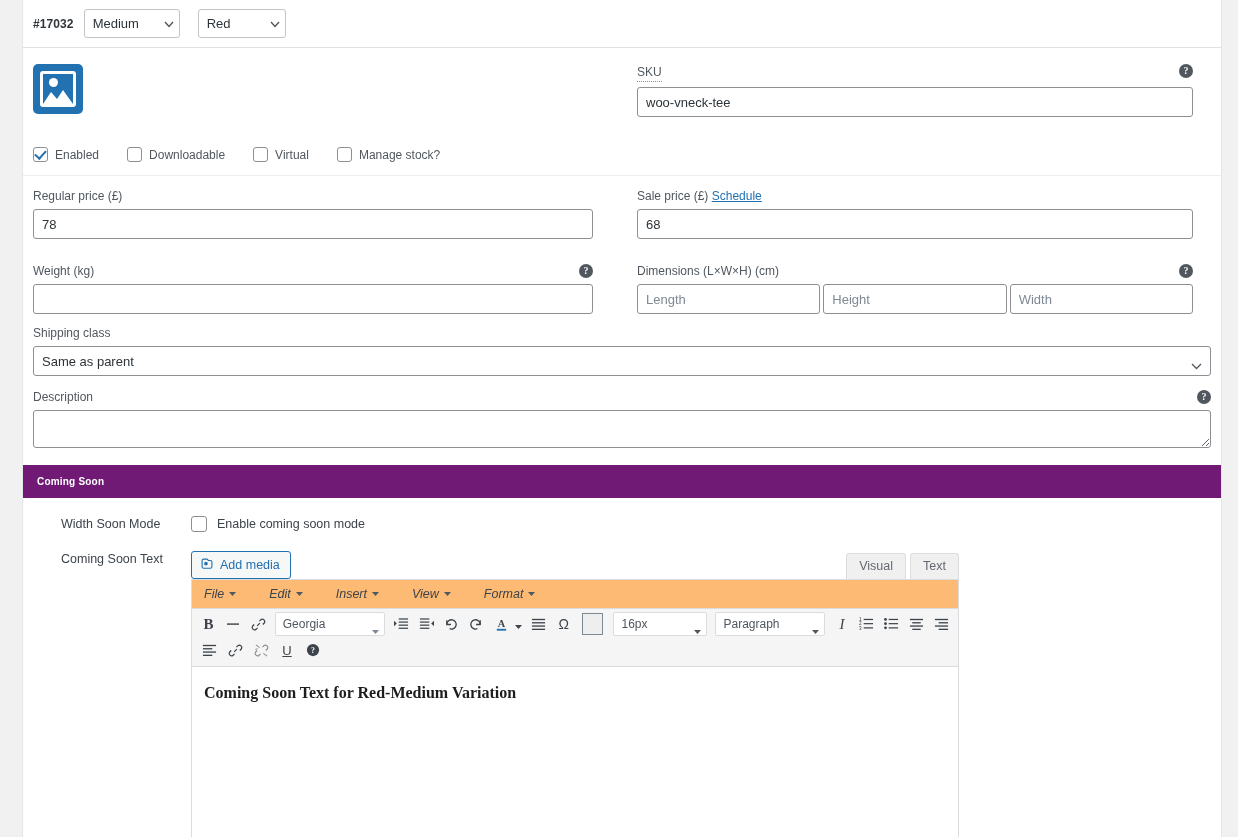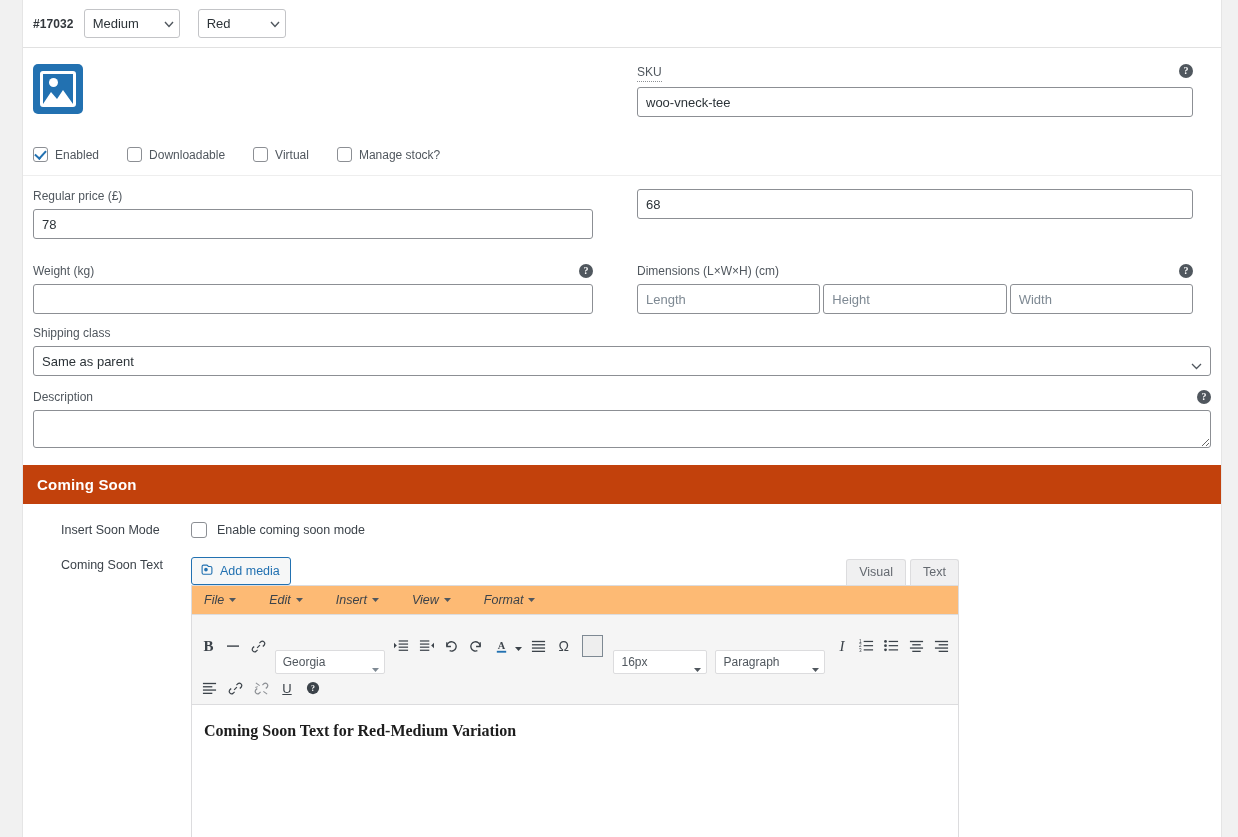--- a/index.html
+++ b/index.html
@@ -202,24 +202,24 @@
     resize: vertical;
     font-family: "Liberation Sans", sans-serif;
     font-size: 13px; padding: 6px 8px;
     color: #2c3338;
     outline: none;
   }
 
   
   .cs-box { margin-top: 14px; }
   .cs-head {
-    background: #c2410c;
+    background: #701a75;
     color: #fff;
     font-weight: bold;
-    font-size: 15px;
+    font-size: 10px;
     padding: 11px 14px;
     letter-spacing: .2px;
   }
   .cs-body { padding: 18px 0 0 0; background: #fff; }
   .cs-row { display: flex; align-items: flex-start; padding: 0 0 16px 0; }
   .cs-label {
     width: 168px;
     padding-left: 38px;
     font-size: 12.5px;
     color: #3c434a;
@@ -299,21 +299,21 @@
     height: 24px;
     border: 1px solid #dcdcde;
     background: #fff;
     border-radius: 2px;
     font-family: "Liberation Sans", sans-serif;
     font-size: 12px;
     color: #50575e;
     padding: 0 20px 0 7px;
     margin: 0 4px;
   }
-  .tb-sel-wrap { position: relative; display: inline-block; margin-top: 32px; }
+  .tb-sel-wrap { position: relative; display: inline-block; }
   .tb-sel-wrap .tcaret { position: absolute; right: 10px; top: 10px; pointer-events: none; }
   .sel-font { width: 110px; }
   .sel-size { width: 94px; }
   .sel-para { width: 110px; }
   .color-swatch {
     width: 22px; height: 22px;
     border: 1px solid #7e8993;
     background: #eee;
     margin: 0 6px;
     display: inline-block;
@@ -412,20 +412,23 @@
 
       <div class="cols">
         <div class="col-left">
           <div class="fieldbox">
             <label class="field-label">Regular price (£)</label>
             <input class="txt" value="78" style="">
           </div>
         </div>
         <div class="col-right">
           <div class="fieldbox">
+            <label class="field-label"><span>Sale price (£)</span>
+              <a class="link" href="#">Schedule</a>
+            </label>
             <input class="txt" value="68" style="">
           </div>
         </div>
       </div>
 
       <div class="cols">
         <div class="col-left">
           <div class="fieldbox">
             <span class="help help-right">?</span>
             <label class="field-label">Weight (kg)</label>
@@ -463,21 +466,21 @@
         <span class="help" style="position:absolute; right:10px; top:0;">?</span>
         <label class="field-label">Description</label>
         <textarea class="ta" style=""></textarea>
       </div>
 
       <div class="cs-box">
         <div class="cs-head">Coming Soon</div>
         <div class="cs-body">
 
           <div class="cs-row">
-            <div class="cs-label">Insert Soon Mode</div>
+            <div class="cs-label">Width Soon Mode</div>
             <div class="cs-ctrl">
               <label class="cs-check">
                 <span class="cb"></span>
                 <span>Enable coming soon mode</span>
               </label>
             </div>
           </div>
 
           <div class="cs-row">
             <div class="cs-label">Coming Soon Text</div>

